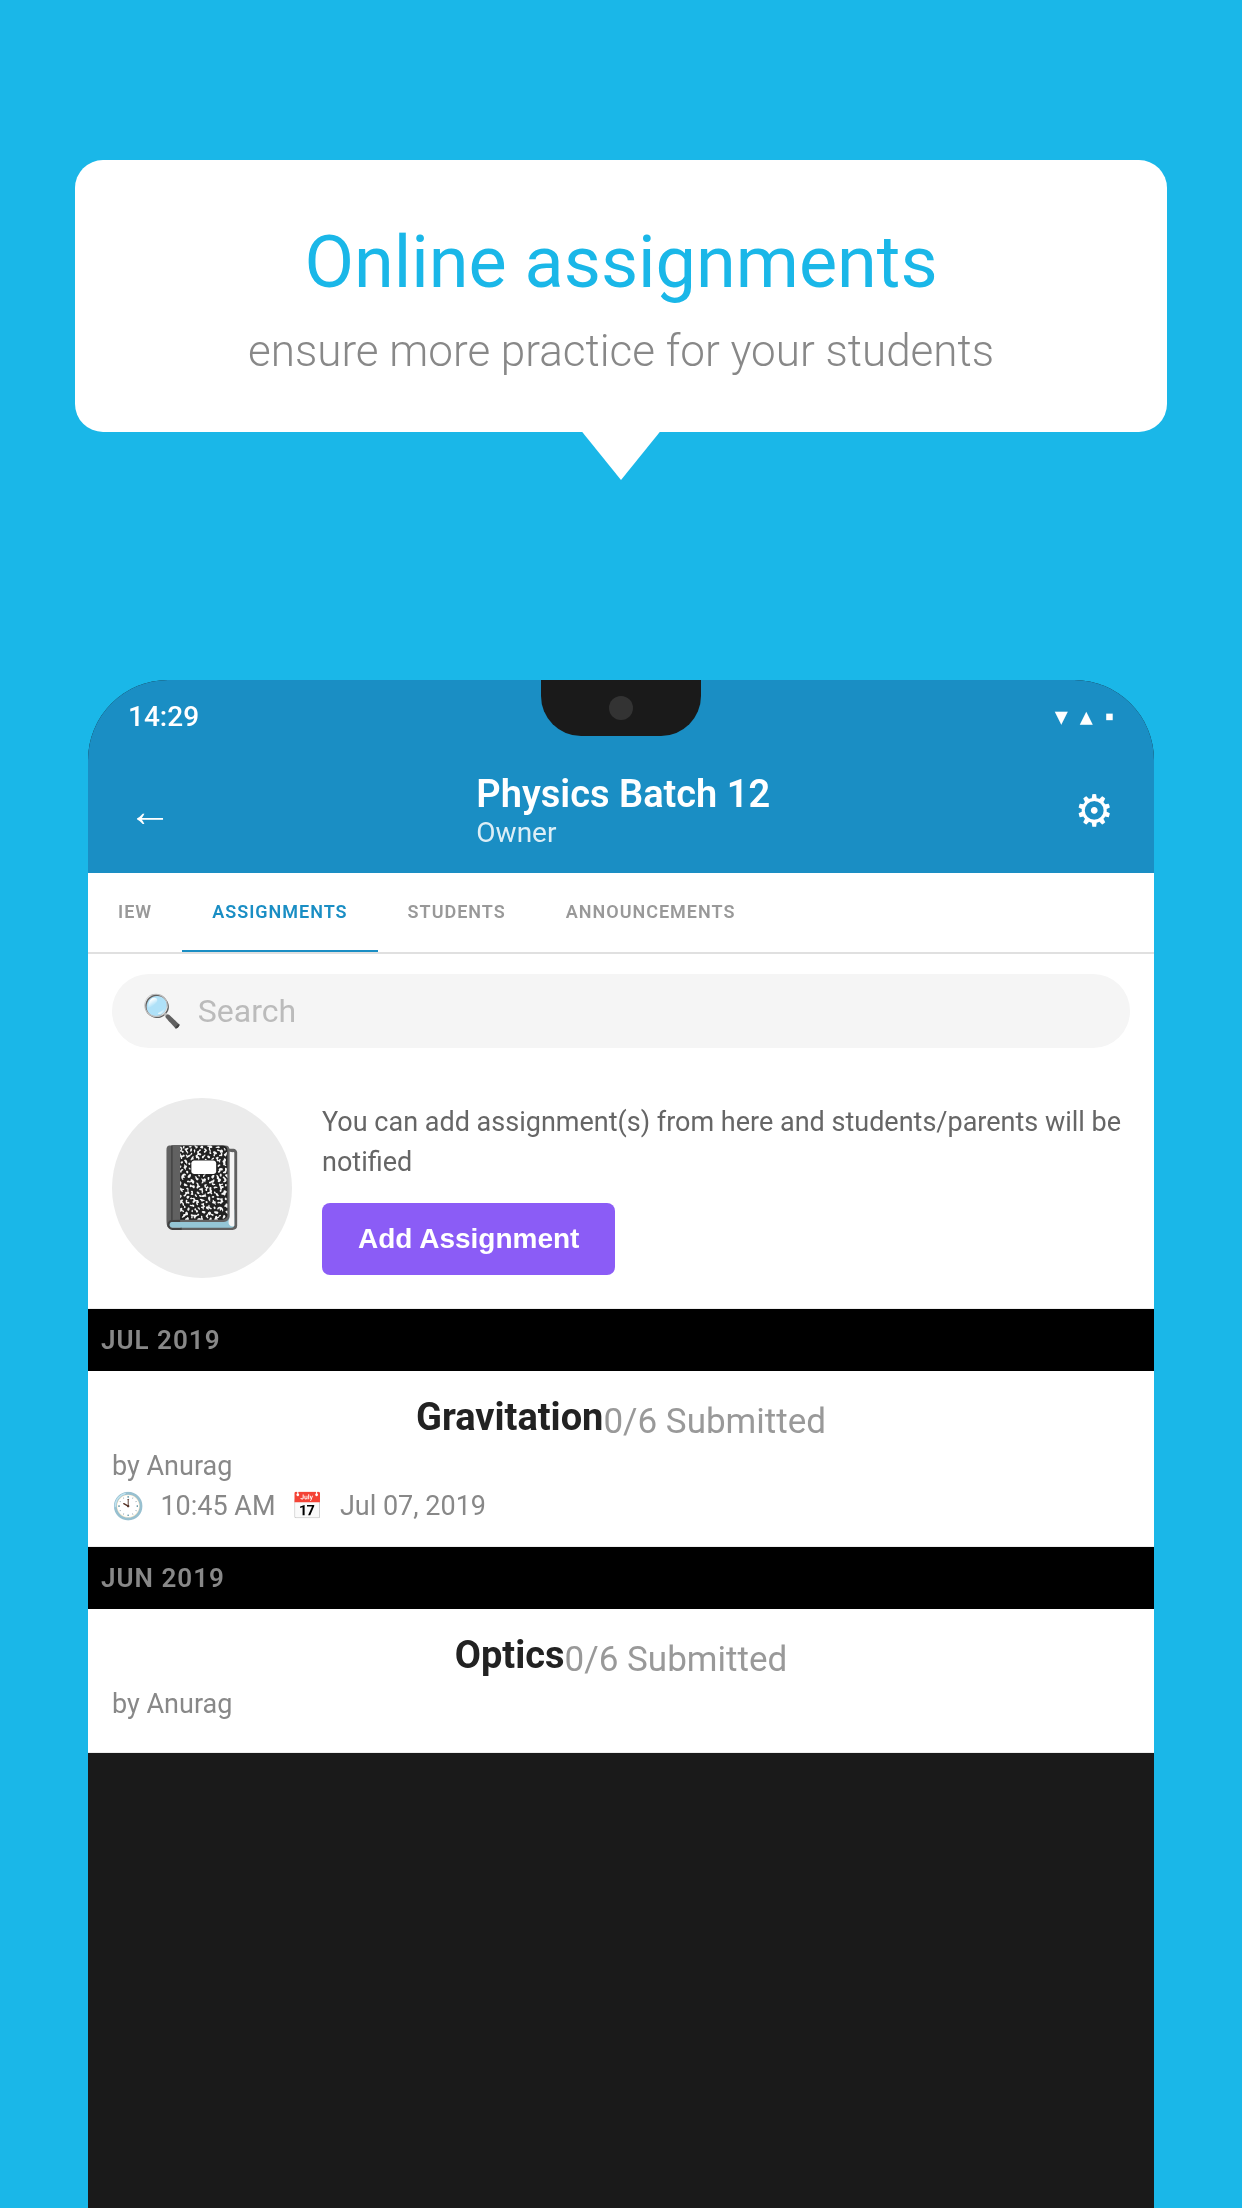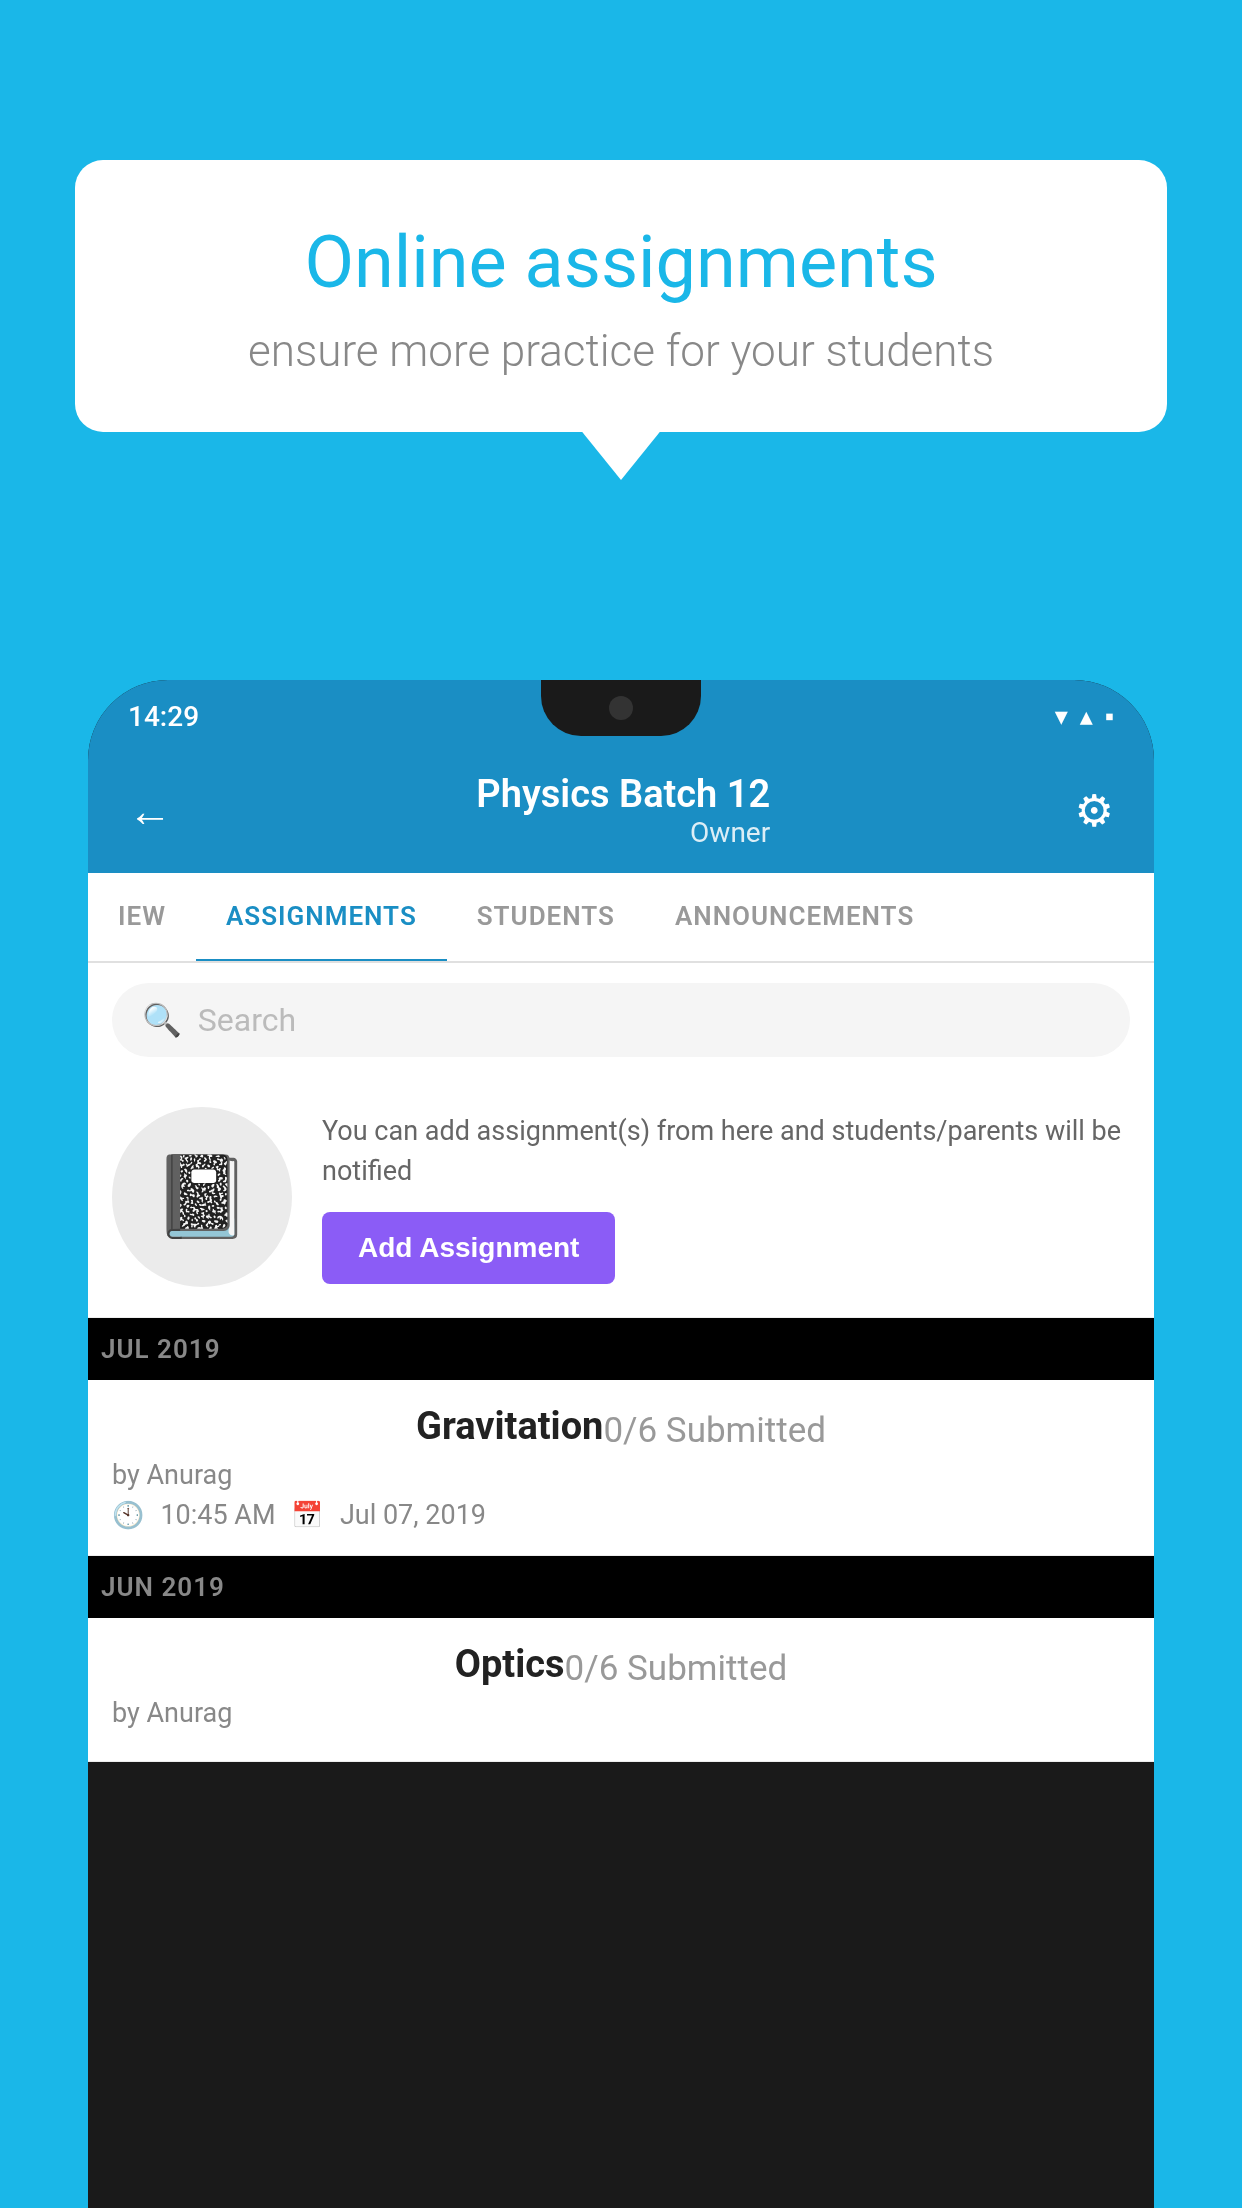--- a/index.html
+++ b/index.html
@@ -139,21 +139,21 @@
       justify-content: space-between;
     }
 
     .header-back {
       color: white;
       font-size: 44px;
       cursor: pointer;
     }
 
     .header-title-block {
-      text-align: right;
+      text-align: left;
     }
 
     .header-title {
       color: white;
       font-size: 38px;
       font-weight: 600;
     }
 
     .header-subtitle {
       color: rgba(255,255,255,0.85);
@@ -168,21 +168,21 @@
     
     .tabs-bar {
       background: white;
       display: flex;
       border-bottom: 2px solid #e0e0e0;
       overflow: hidden;
     }
 
     .tab-item {
       padding: 28px 30px;
-      font-size: 26px;
+      font-size: 18px;
       font-weight: 600;
       color: #999;
       letter-spacing: 1px;
       white-space: nowrap;
       cursor: pointer;
     }
 
     .tab-item.active {
       color: #1a8ec4;
       border-bottom: 4px solid #1a8ec4;

